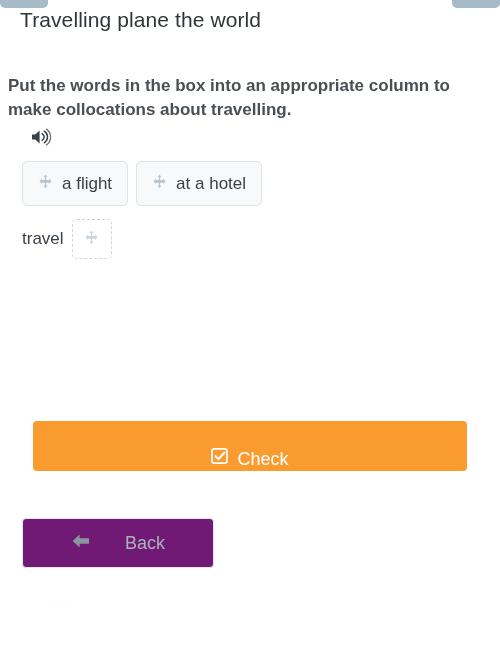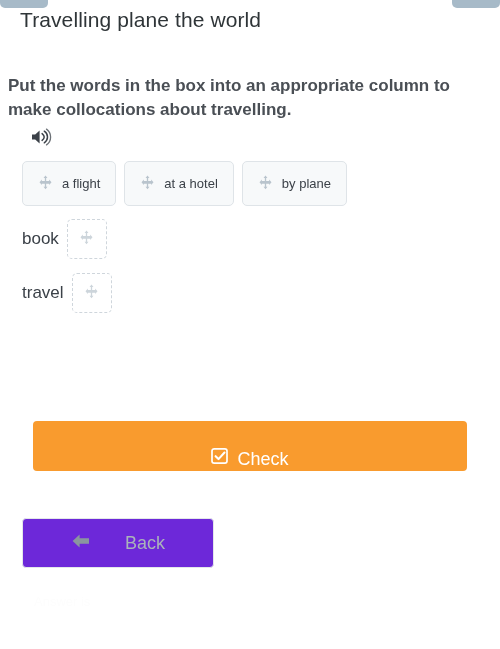--- a/index.html
+++ b/index.html
@@ -73,21 +73,21 @@
   .chip {
     display: flex;
     align-items: center;
     gap: 9px;
     height: 45px;
     box-sizing: border-box;
     padding: 0 15px;
     background: #f7f9fa;
     border: 1px solid #dfe4e8;
     border-radius: 5px;
-    font-size: 13px;
+    font-size: 17px;
     color: #3b4148;
     cursor: move;
     white-space: nowrap;
   }
   .chip .move-ico { flex: none; }
 
   
   .rows {
     position: absolute;
     left: 22px;
@@ -140,21 +140,21 @@
   }
 
   
   .back-btn {
     position: absolute;
     left: 22px;
     top: 518px;
     width: 192px;
     height: 50px;
     box-sizing: border-box;
-    background: #6d28d9;
+    background: #701a75;
     border: 1px solid #e3e7ea;
     border-radius: 4px;
     color: #aab3ba;
     font-family: "Liberation Sans", sans-serif;
     font-size: 18px;
     display: flex;
     align-items: center;
     justify-content: center;
     gap: 34px;
     cursor: pointer;
@@ -203,44 +203,26 @@
 
   <div class="chip">
     <span class="move-ico">
       <svg width="15" height="15" viewBox="0 0 16 16" aria-hidden="true">
         <path d="M8 0.6 5.9 3.1h1.4v3.2H4.1V4.9L1.6 7.8l2.5 2.9V9.4h3.2v3.2H5.9L8 15.1l2.1-2.5H8.7V9.4h3.2v1.3l2.5-2.9-2.5-2.9v1.4H8.7V3.1h1.4z" fill="#b9c4cd"></path>
       </svg>
     </span>
     <span>at a hotel</span>
   </div>
 
-  <div class="chip">
-    <span class="move-ico">
-      <svg width="15" height="15" viewBox="0 0 16 16" aria-hidden="true">
-        <path d="M8 0.6 5.9 3.1h1.4v3.2H4.1V4.9L1.6 7.8l2.5 2.9V9.4h3.2v3.2H5.9L8 15.1l2.1-2.5H8.7V9.4h3.2v1.3l2.5-2.9-2.5-2.9v1.4H8.7V3.1h1.4z" fill="#b9c4cd"></path>
-      </svg>
-    </span>
-    <span>by plane</span>
-  </div>
 
 </div>
 
 <div class="rows">
 
 
-  <div class="coll-row">
-    <span class="coll-label">book</span>
-    <div class="drop-zone">
-      <span>
-        <svg width="15" height="15" viewBox="0 0 16 16" aria-hidden="true">
-          <path d="M8 0.6 5.9 3.1h1.4v3.2H4.1V4.9L1.6 7.8l2.5 2.9V9.4h3.2v3.2H5.9L8 15.1l2.1-2.5H8.7V9.4h3.2v1.3l2.5-2.9-2.5-2.9v1.4H8.7V3.1h1.4z" fill="#cdd5db"></path>
-        </svg>
-      </span>
-    </div>
-  </div>
 
   <div class="coll-row">
     <span class="coll-label">travel</span>
     <div class="drop-zone">
       <span>
         <svg width="15" height="15" viewBox="0 0 16 16" aria-hidden="true">
           <path d="M8 0.6 5.9 3.1h1.4v3.2H4.1V4.9L1.6 7.8l2.5 2.9V9.4h3.2v3.2H5.9L8 15.1l2.1-2.5H8.7V9.4h3.2v1.3l2.5-2.9-2.5-2.9v1.4H8.7V3.1h1.4z" fill="#cdd5db"></path>
         </svg>
       </span>
     </div>

